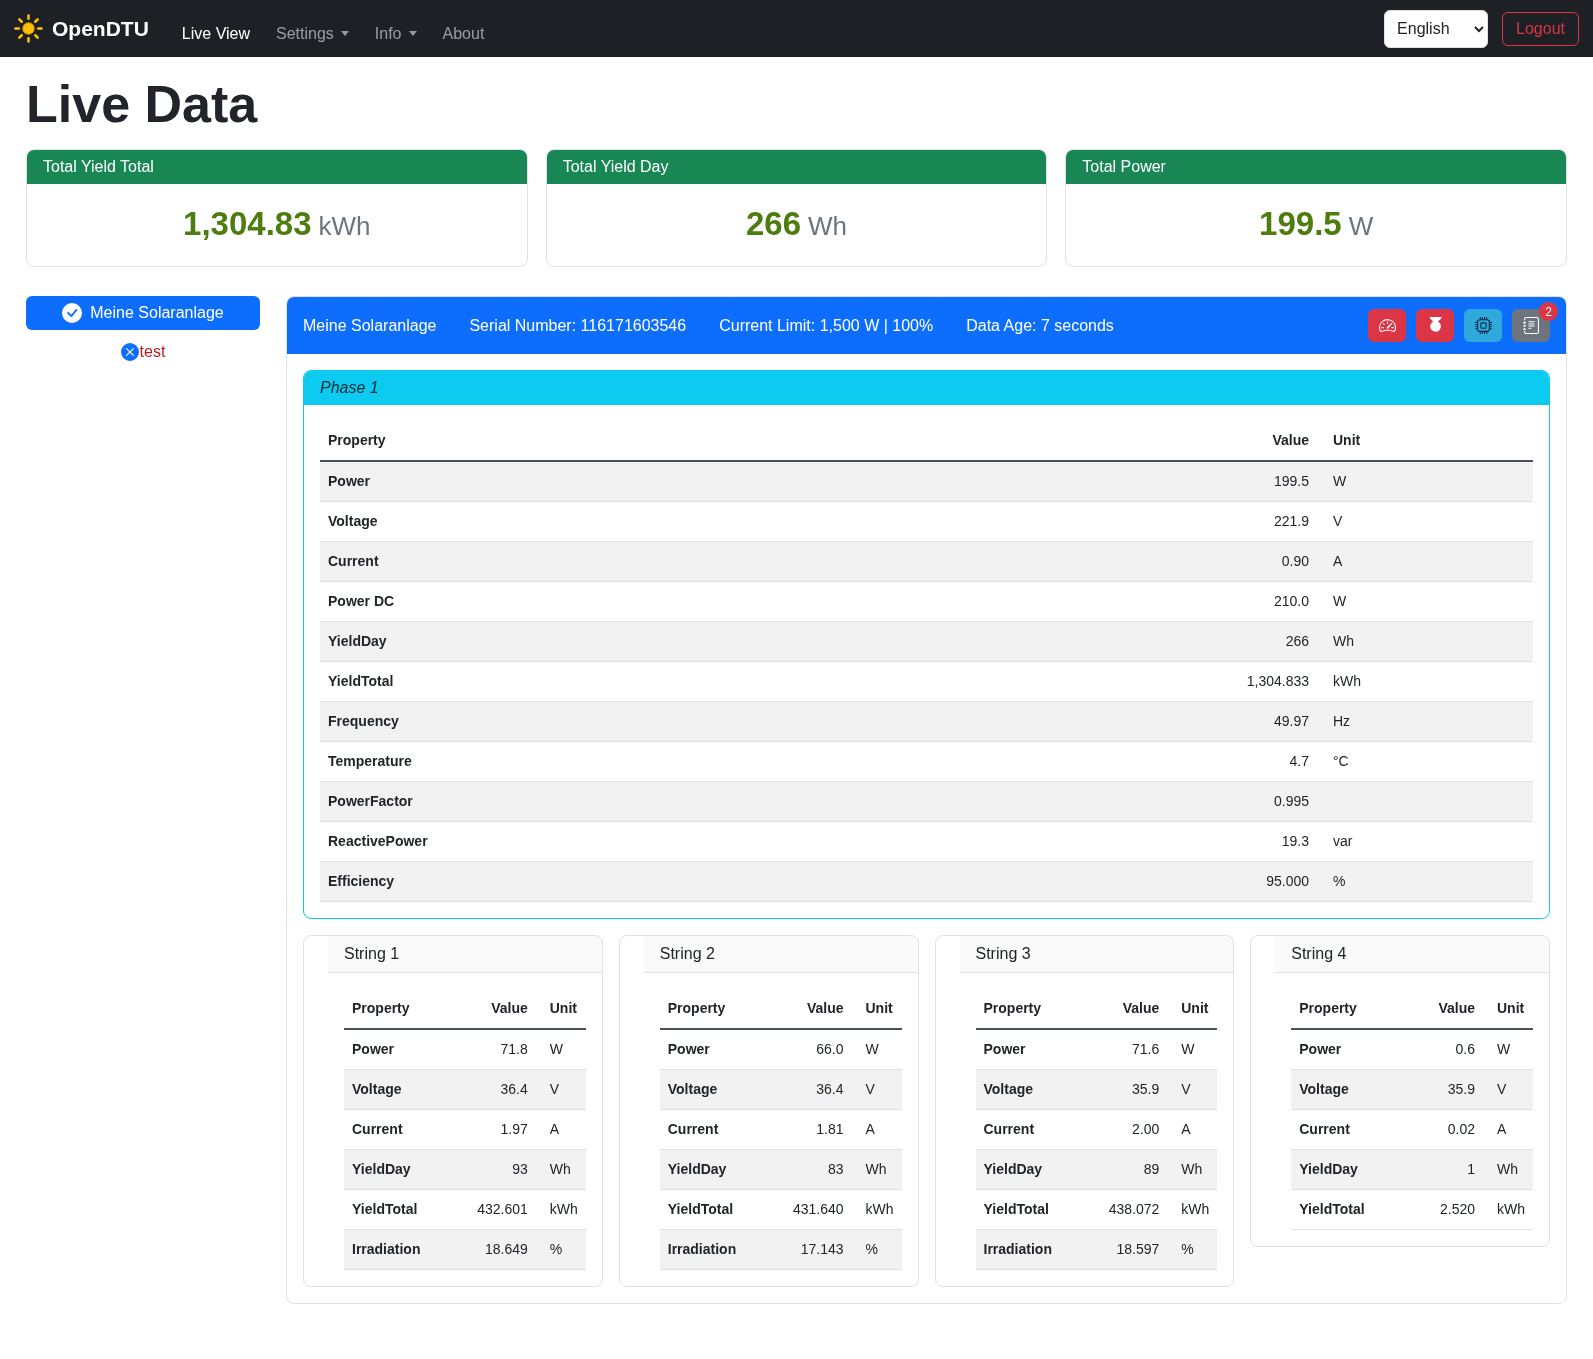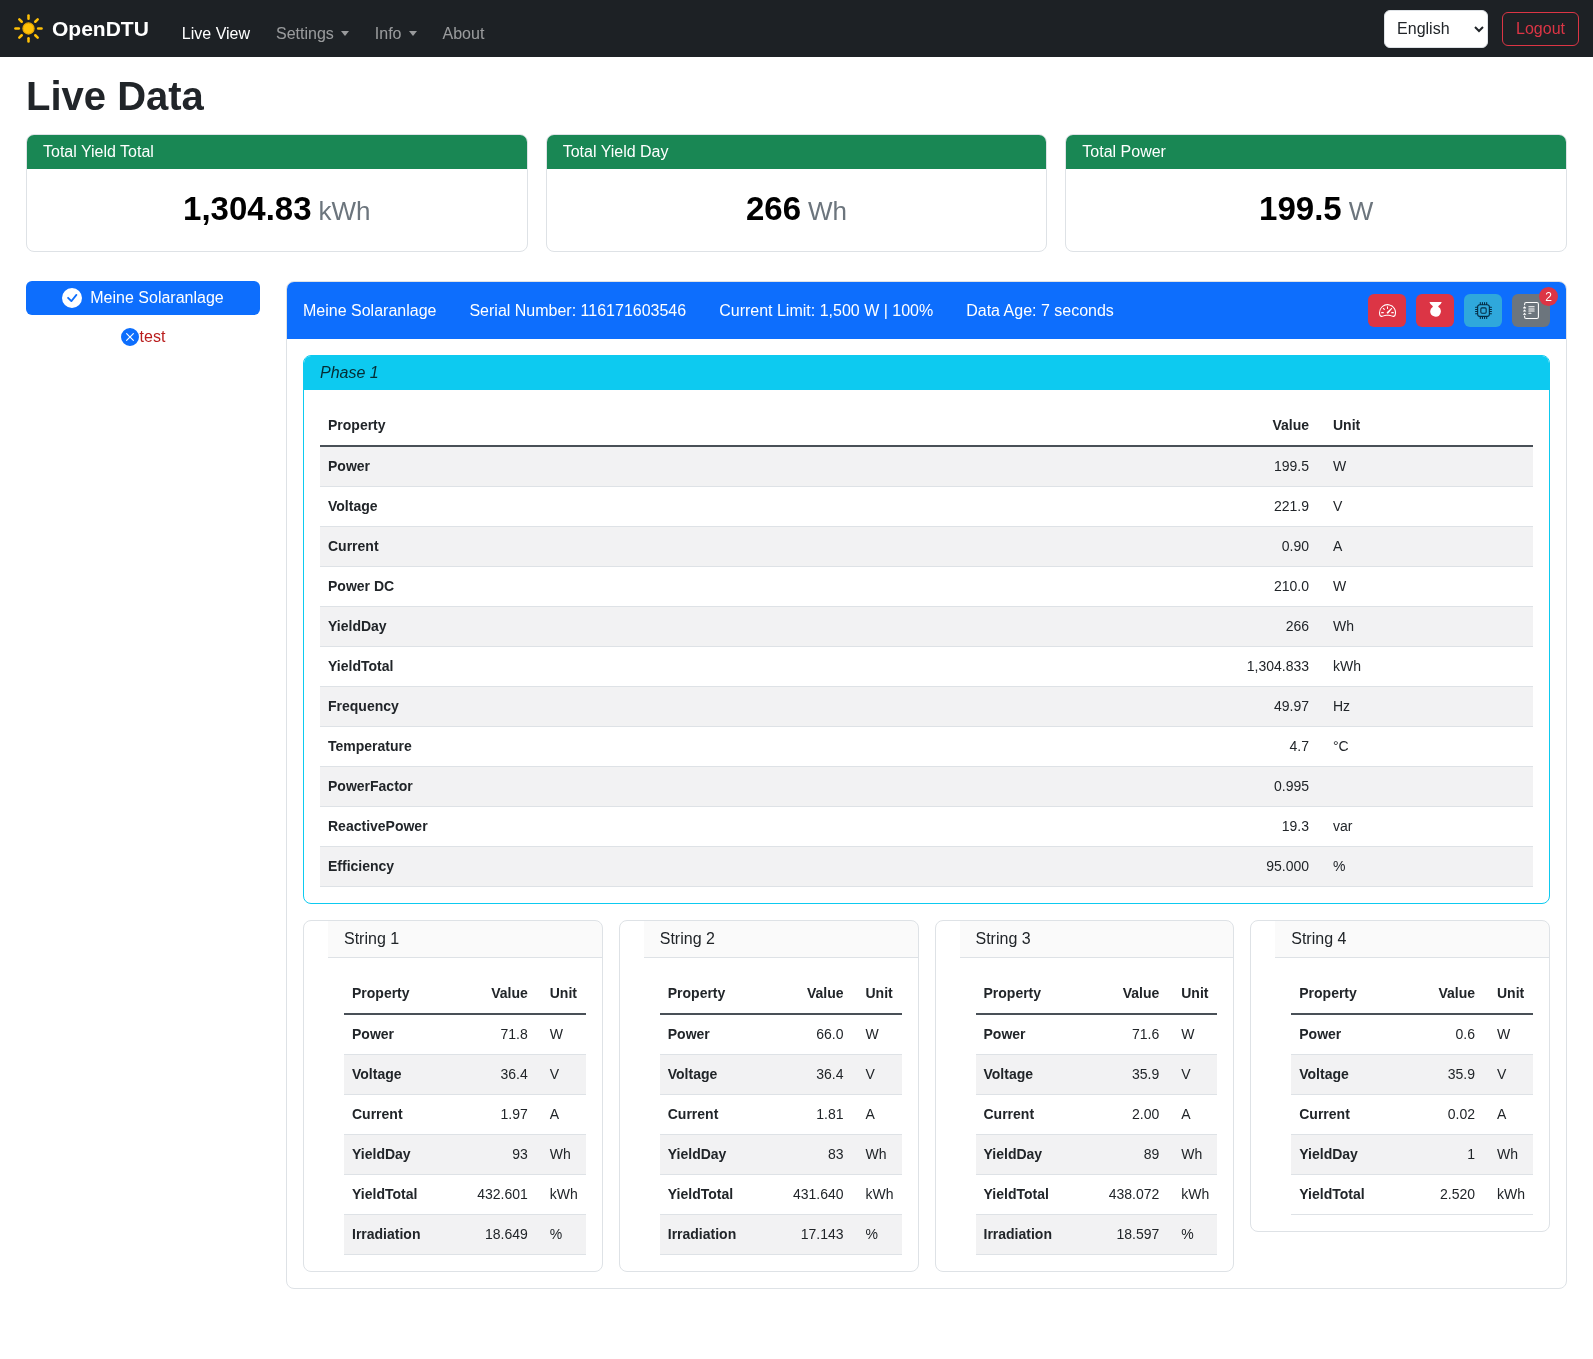--- a/index.html
+++ b/index.html
@@ -13,27 +13,27 @@
   .brand .icon svg { display: block; }
   .nav-links { display: flex; align-items: center; flex: 1; margin-top: 10px; }
   .nav-link { color: rgba(255,255,255,.55); font-size: 16px; padding: 8px 13px; cursor: pointer; display: flex; align-items: center; text-decoration: none; }
   .nav-link.active { color: #fff; }
   .caret-down { width: 0; height: 0; border-left: 4px solid transparent; border-right: 4px solid transparent; border-top: 5px solid currentColor; margin-left: 7px; display: inline-block; }
   .lang-select { height: 38px; min-width: 104px; padding: 0 8px; font-size: 16px; font-family: inherit; border-radius: 6px; border: 1px solid #dee2e6; background: #fff; color: #212529; margin-right: 14px; cursor: pointer; }
   .logout-btn { background: transparent; color: #dc3545; border: 1px solid #dc3545; border-radius: 6px; padding: 7px 13px; font-size: 16px; font-family: inherit; cursor: pointer; }
 
   
   .content { padding: 0 26px 24px; }
-  .page-title { font-size: 40px; font-weight: 600; margin: 17px 0 15px; }
+  .page-title { font-size: 52px; font-weight: 600; margin: 17px 0 15px; }
 
   .summary-row { display: flex; gap: 18px; }
   .summary-card { flex: 1; border: 1px solid #dee2e6; border-radius: 8px; overflow: hidden; background: #fff; }
   .summary-head { background: #198754; color: #fff; padding: 8px 16px; font-size: 16px; }
   .summary-body { text-align: center; padding: 21px 16px 23px; }
-  .summary-value { font-size: 33px; font-weight: 600; color: #000000; }
+  .summary-value { font-size: 33px; font-weight: 600; color: #4d7c0f; }
   .summary-unit { font-size: 26px; font-weight: 500; color: #6c757d; margin-left: 7px; }
 
   .main-row { display: flex; gap: 26px; margin-top: 29px; align-items: flex-start; }
   .sidebar { width: 234px; flex-shrink: 0; }
   .inv-btn { width: 100%; display: flex; align-items: center; justify-content: center; gap: 8px; background: #0d6efd; color: #fff; border: none; border-radius: 6px; padding: 7px 10px; font-size: 16px; font-family: inherit; cursor: pointer; }
   .inv-btn .icon svg, .test-row .icon svg { display: block; }
   .test-row { margin-top: 13px; display: flex; align-items: center; justify-content: center; gap: 1px; color: #b91c1c; font-size: 16px; cursor: pointer; }
 
   .inverter-card { flex: 1; border: 1px solid #dee2e6; border-radius: 8px; overflow: hidden; background: #fff; }
   .inverter-head { background: #0d6efd; color: #fff; display: flex; align-items: center; gap: 33px; padding: 12px 16px; font-size: 16px; }

